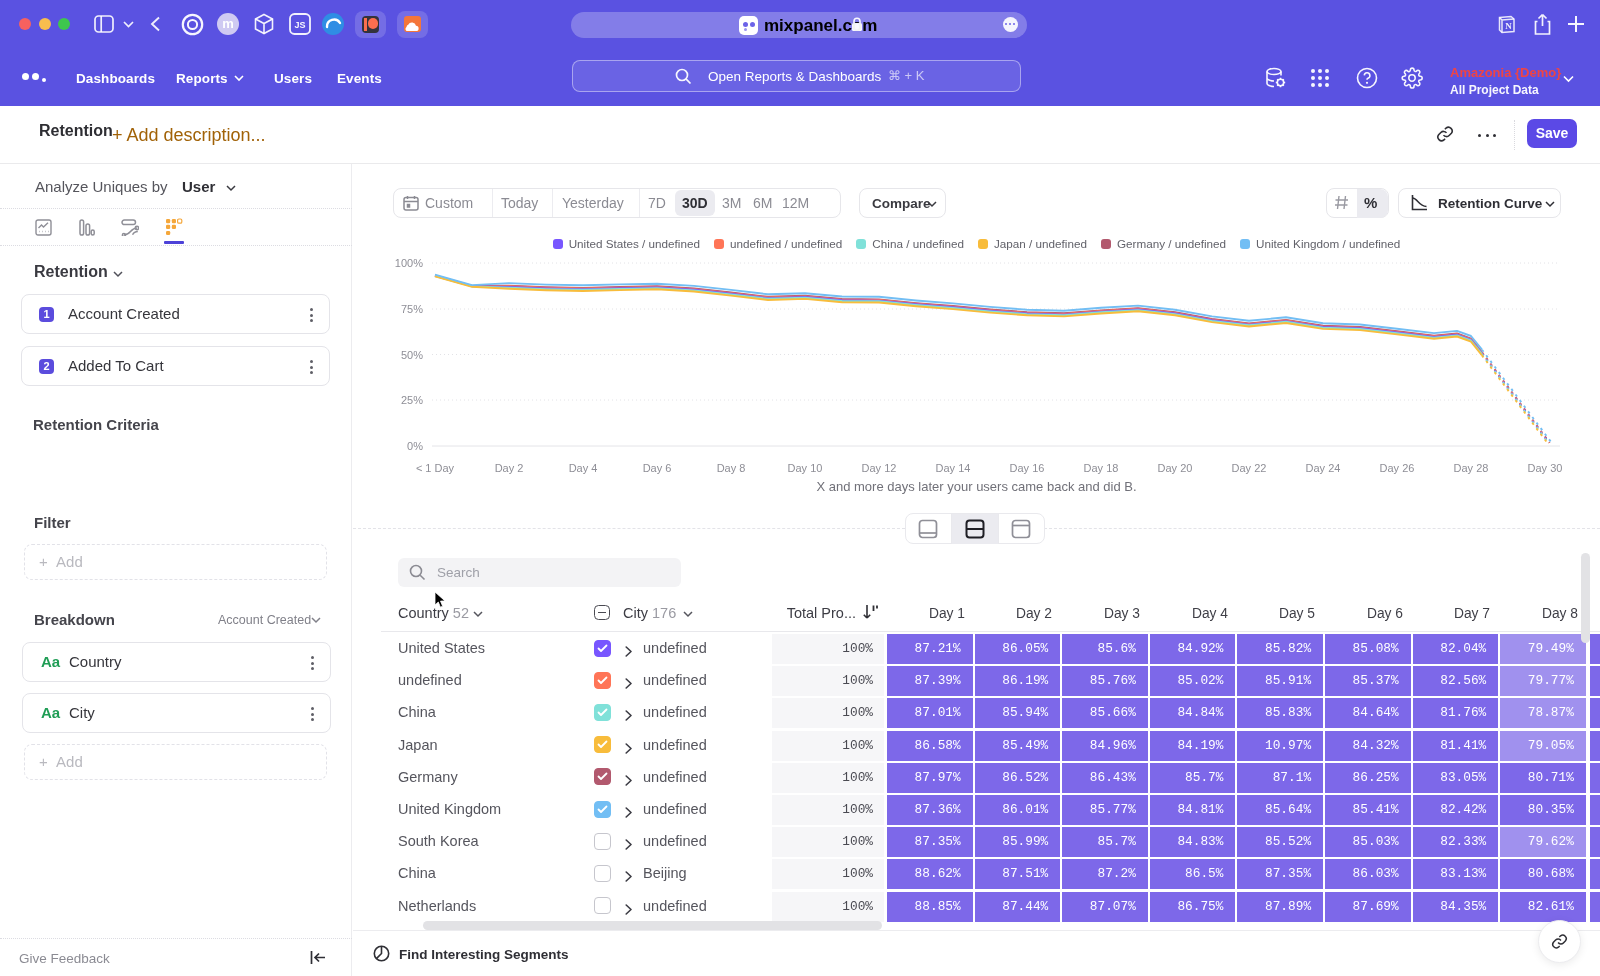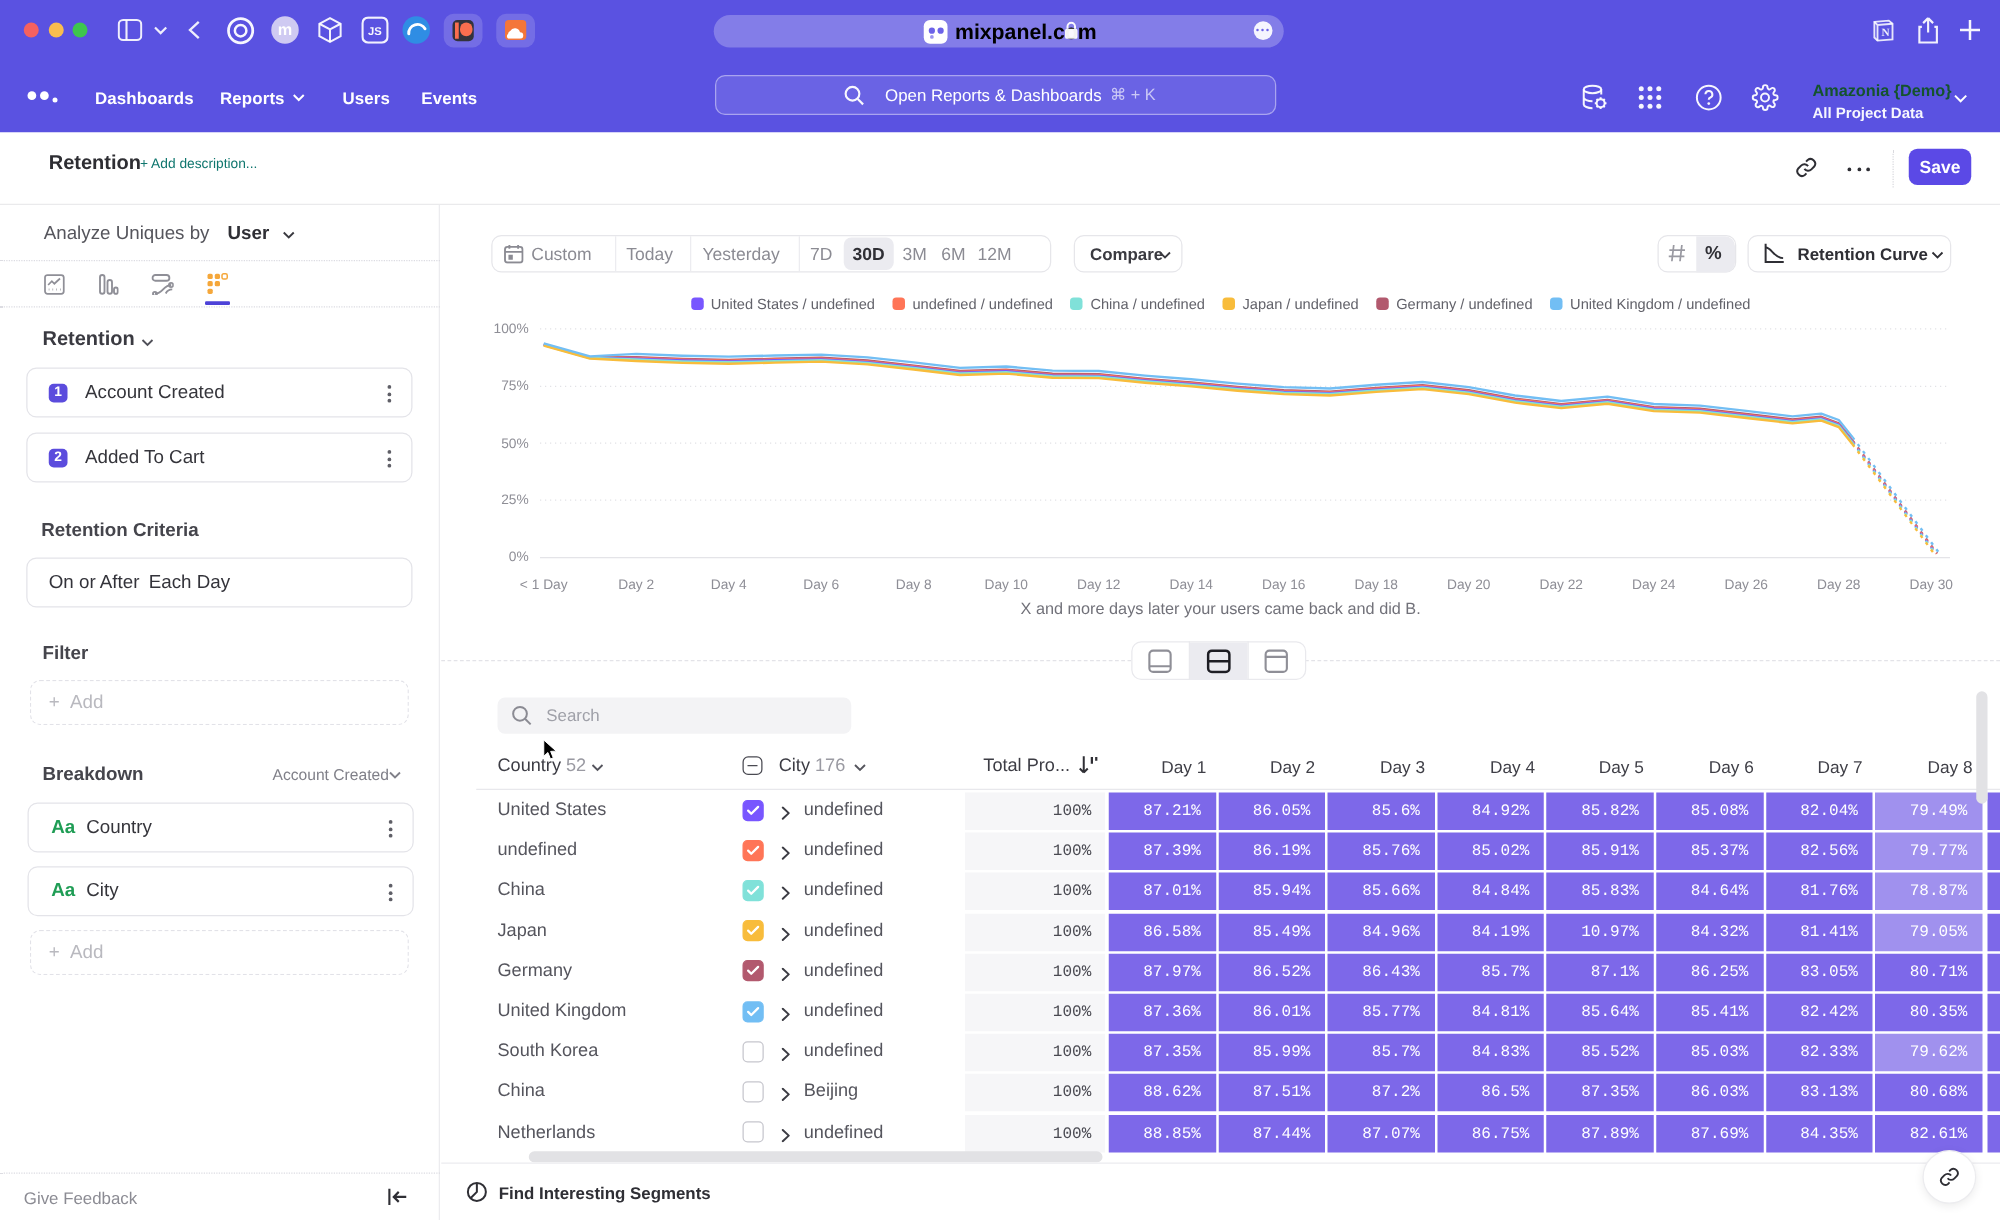--- a/index.html
+++ b/index.html
@@ -172,29 +172,29 @@
 </svg>
 <svg class="abs" style="left:1356px;top:67px" width="22" height="22" viewBox="0 0 22 22" fill="none" stroke="rgba(255,255,255,.95)" stroke-width="1.6">
       <circle cx="11" cy="11" r="9.5"></circle>
       <path d="M8.3 8.4 a2.8 2.8 0 1 1 3.7 2.8 c-.8.3-1 .8-1 1.6"></path>
       <circle cx="11" cy="15.8" r="1.1" fill="rgba(255,255,255,.95)" stroke="none"></circle>
     </svg>
 <svg class="abs" style="left:1401px;top:67px" width="22" height="22" viewBox="0 0 24 24" fill="none" stroke="rgba(255,255,255,.95)" stroke-width="1.7">
       <path d="M12 15.5 a3.5 3.5 0 1 0 0 -7 a3.5 3.5 0 0 0 0 7 Z"></path>
       <path d="M19.4 15 a1.6 1.6 0 0 0 .3 1.7 l.1.1 a2 2 0 1 1 -2.8 2.8 l-.1-.1 a1.6 1.6 0 0 0 -1.7 -.3 a1.6 1.6 0 0 0 -1 1.5 v.2 a2 2 0 1 1 -4 0 v-.1 a1.6 1.6 0 0 0 -1 -1.5 a1.6 1.6 0 0 0 -1.7.3 l-.1.1 a2 2 0 1 1 -2.8 -2.8 l.1-.1 a1.6 1.6 0 0 0 .3 -1.7 a1.6 1.6 0 0 0 -1.5 -1 h-.2 a2 2 0 1 1 0 -4 h.1 a1.6 1.6 0 0 0 1.5 -1 a1.6 1.6 0 0 0 -.3 -1.7 l-.1-.1 a2 2 0 1 1 2.8 -2.8 l.1.1 a1.6 1.6 0 0 0 1.7.3 h.1 a1.6 1.6 0 0 0 1 -1.5 v-.2 a2 2 0 1 1 4 0 v.1 a1.6 1.6 0 0 0 1 1.5 a1.6 1.6 0 0 0 1.7 -.3 l.1-.1 a2 2 0 1 1 2.8 2.8 l-.1.1 a1.6 1.6 0 0 0 -.3 1.7 v.1 a1.6 1.6 0 0 0 1.5 1 h.2 a2 2 0 1 1 0 4 h-.1 a1.6 1.6 0 0 0 -1.5 1 Z"></path>
     </svg>
-<div class="abs" style="left:1450px;top:65px;white-space:nowrap;font-size:13px;font-weight:700;color:#14532d">Amazonia {Demo}</div>
+<div class="abs" style="left:1450px;top:65px;white-space:nowrap;font-size:13px;font-weight:700;color:#ef4444">Amazonia {Demo}</div>
 <div class="abs" style="left:1450px;top:82.5px;font-size:12px;font-weight:700;color:rgba(255,255,255,.95)">All Project Data</div>
 <svg class="abs" style="left:1563px;top:75px" width="11" height="8" viewBox="0 0 11 8" fill="none" stroke="#fff" stroke-width="1.6">
       <path d="M1 1.5 L5.5 6 L10 1.5"></path>
     </svg>
 
 <div id="hdr">
   <div class="abs" style="left:39px;top:16px;font-size:16px;font-weight:700;color:#2e2e33">Retention</div>
-  <div class="abs" style="left:112px;top:18.5px;font-size:11px;color:#0f766e">+ Add description...</div>
+  <div class="abs" style="left:112px;top:18.5px;font-size:18px;color:#a16207">+ Add description...</div>
   <svg class="abs" style="left:1436px;top:19px" width="18" height="18" viewBox="0 0 24 24" fill="none" stroke="#2f2f35" stroke-width="2.1">
         <path d="M10 13.5 a5 5 0 0 0 7.5.5 l3 -3 a5 5 0 0 0 -7 -7 l-1.7 1.7"></path>
         <path d="M14 10.5 a5 5 0 0 0 -7.5 -.5 l-3 3 a5 5 0 0 0 7 7 l1.7 -1.7"></path>
       </svg>
   <div class="abs" style="left:1478px;top:27.5px;width:3.4px;height:3.4px;border-radius:50%;background:#2f2f35"></div>
   <div class="abs" style="left:1485.5px;top:27.5px;width:3.4px;height:3.4px;border-radius:50%;background:#2f2f35"></div>
   <div class="abs" style="left:1493px;top:27.5px;width:3.4px;height:3.4px;border-radius:50%;background:#2f2f35"></div>
   <div class="abs" style="left:1514px;top:14px;width:1px;height:30px;border-left:1px dotted #d9d9de"></div>
   <div class="savebtn">Save</div>
 </div>
@@ -251,24 +251,20 @@
   <div class="scard" style="top:182px">
     <div class="badge">2</div>
     <div class="abs" style="left:46px;top:10px;font-size:15px;color:#35353b">Added To Cart</div>
     <div class="kebab">
           <i></i>
           <i></i>
           <i></i>
         </div>
   </div>
   <div class="sheading" style="left:33px;top:252px">Retention Criteria</div>
-  <div class="scard" style="top:282px">
-    <div class="abs" style="left:17px;top:10px;font-size:15px;color:#33333a">On or After</div>
-    <div class="abs" style="left:97px;top:10px;font-size:15px;color:#33333a">Each Day</div>
-  </div>
   <div class="sheading" style="top:350px">Filter</div>
   <div class="addbox" style="top:380px">
         <span>+&nbsp;&nbsp;Add</span>
       </div>
   <div class="sheading" style="top:447px">Breakdown</div>
   <div class="abs" style="left:218px;top:449px;font-size:12.5px;color:#808089">Account Created</div>
   <svg class="abs" style="left:311px;top:453px" width="10" height="7" viewBox="0 0 10 7" fill="none" stroke="#808089" stroke-width="1.5">
         <path d="M1 1 L5 5 L9 1"></path>
       </svg>
   <div class="scard" style="top:478px;left:22px">

